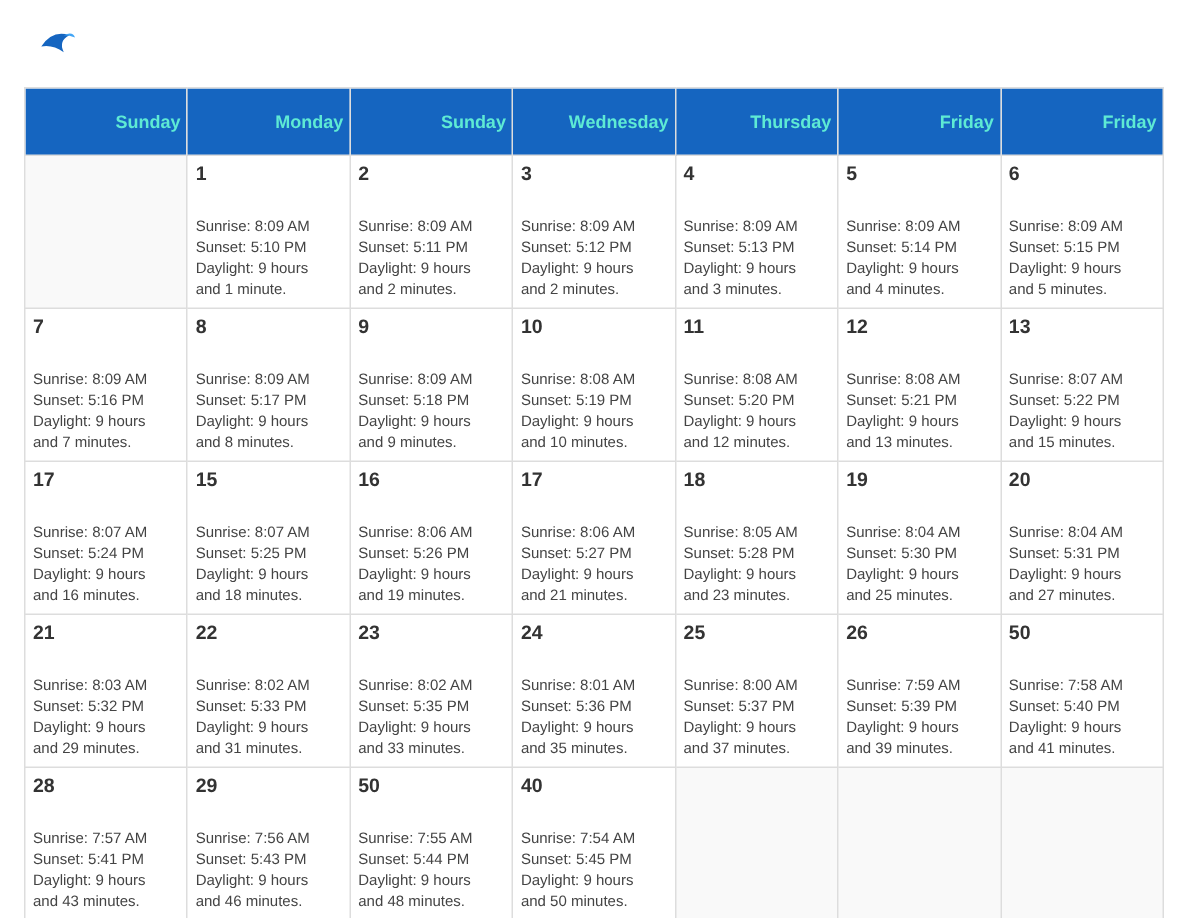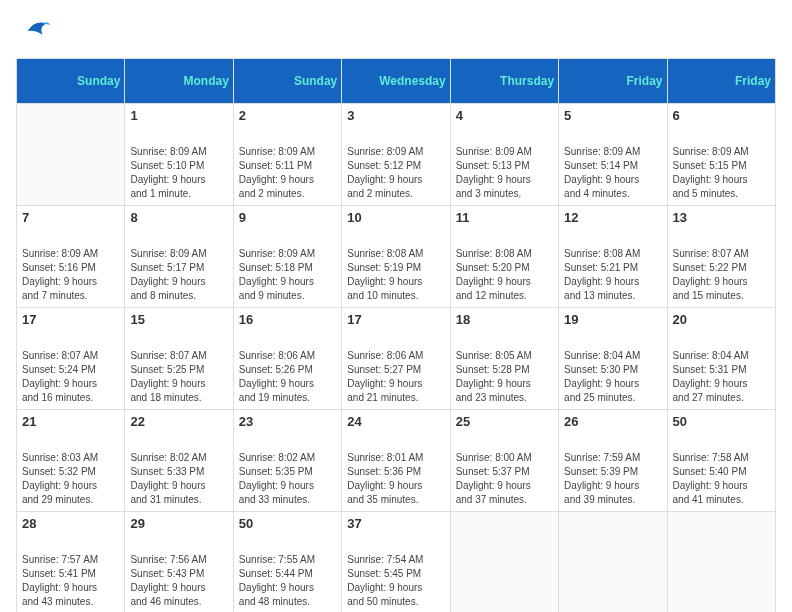--- a/index.html
+++ b/index.html
@@ -242,21 +242,21 @@
         </td>
         <td>
           <div class="day-number">29</div>
           <div class="day-info">Sunrise: 7:56 AM<br>Sunset: 5:43 PM<br>Daylight: 9 hours<br>and 46 minutes.</div>
         </td>
         <td>
           <div class="day-number">50</div>
           <div class="day-info">Sunrise: 7:55 AM<br>Sunset: 5:44 PM<br>Daylight: 9 hours<br>and 48 minutes.</div>
         </td>
         <td>
-          <div class="day-number">37</div>
+          <div class="day-number">40</div>
           <div class="day-info">Sunrise: 7:54 AM<br>Sunset: 5:45 PM<br>Daylight: 9 hours<br>and 50 minutes.</div>
         </td>
         <td class="empty-cell"></td>
         <td class="empty-cell"></td>
         <td class="empty-cell"></td>
       </tr>
     </tbody>
 </table>
 
 </body></html>

